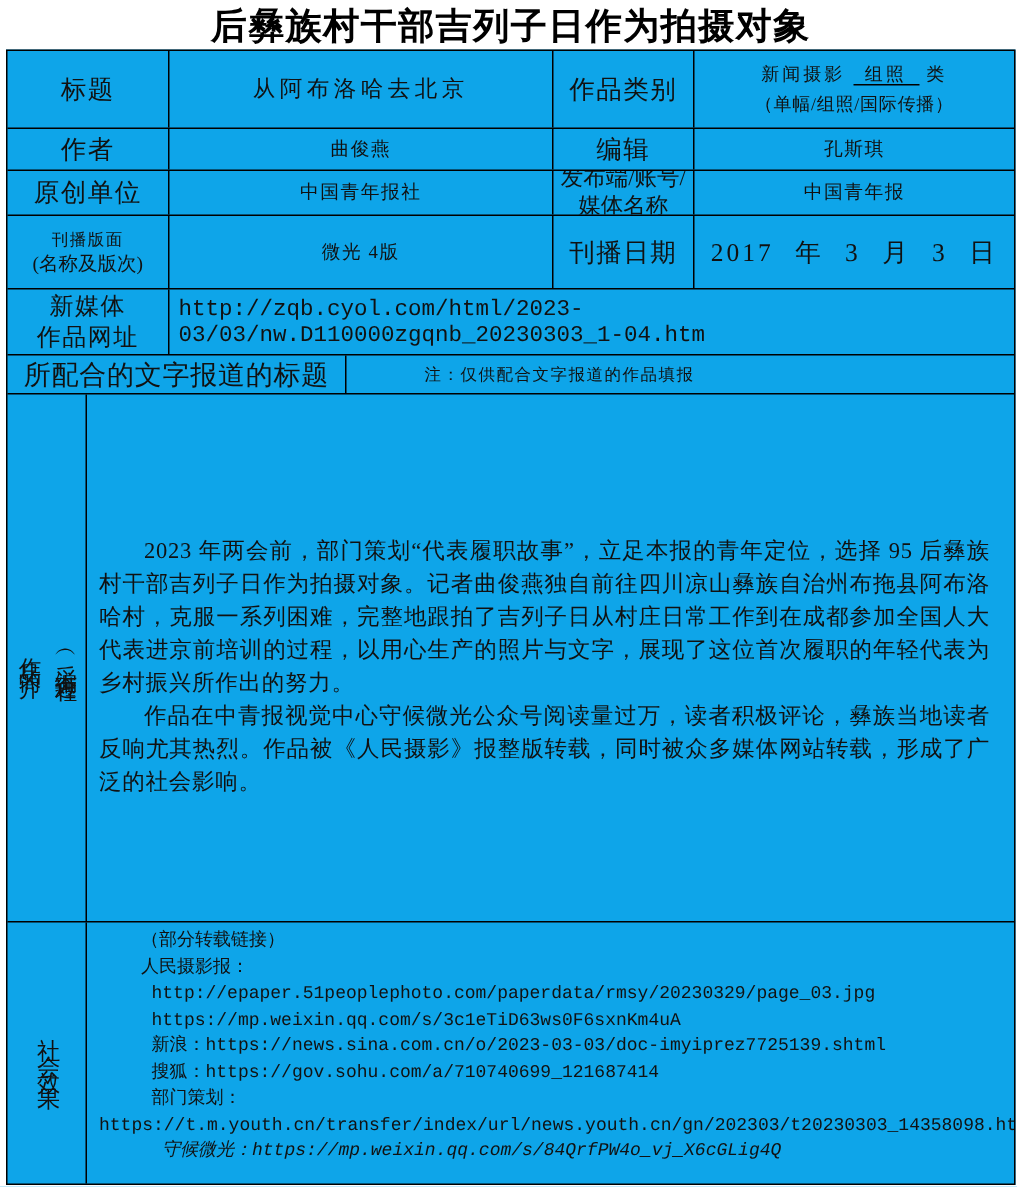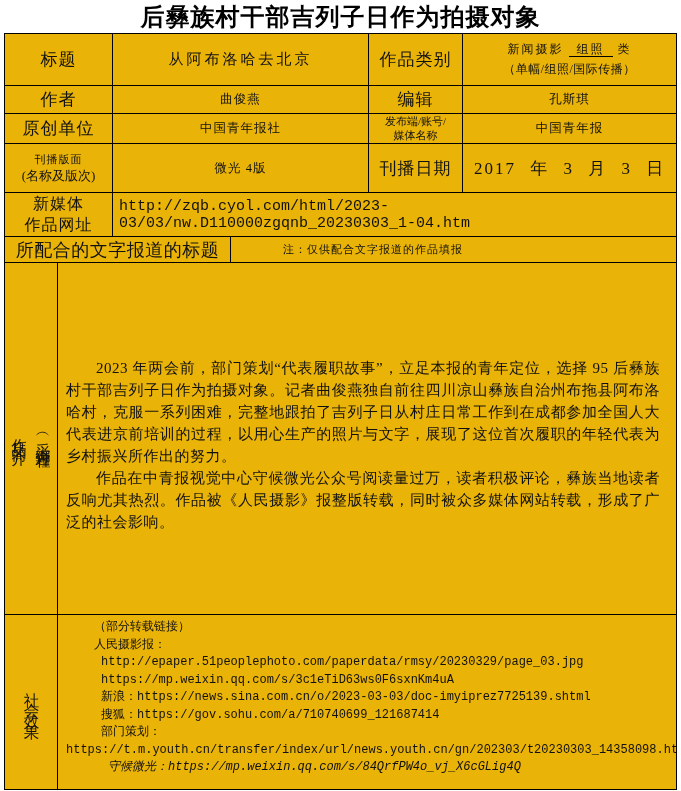--- a/index.html
+++ b/index.html
@@ -7,36 +7,36 @@
     width:681px; height:791px;
     font-family:"Liberation Serif","DejaVu Serif",serif;
     color:#111; position:relative; overflow:hidden;
   }
   .doc-title {
     height:33px; display:flex; align-items:center; justify-content:center;
     font-size:24px; font-weight:bold; letter-spacing:1px; color:#000;
   }
   .tbl {
     position:absolute; left:4px; top:33px; width:671px;
-    border:1px solid #000; background:#eab308;
+    border:1px solid #000; background:#0ea5e9;
   }
   .row { display:flex; border-bottom:1px solid #000; }
   .row:last-child { border-bottom:none; }
   .cell {
     border-right:1px solid #000; display:flex; flex-direction:column;
     align-items:center; justify-content:center; overflow:hidden; box-sizing:border-box;
   }
   .cell:last-child { border-right:none; }
   .c1 { width:108px; flex:none; }
   .c2 { width:256px; flex:none; }
   .c3 { width:94px;  flex:none; }
   .c4 { flex:1; }
   .pre { white-space:pre-line; text-align:center; }
   .lab  { font-size:17px; letter-spacing:1px; }
-  .lab-sm { font-size:11px; line-height:1.25; }
+  .lab-sm { font-size:15px; line-height:1.25; }
   .val  { font-size:12.5px; letter-spacing:1px; }
   .val-kaiti { font-size:15px; letter-spacing:3px; }
   .mono { font-family:"Liberation Mono","DejaVu Sans Mono",monospace; }
   
   .r1 { height:51px; } .r2 { height:27px; } .r3 { height:29px; }
   .r4 { height:48px; } .r5 { height:43px; } .r6 { height:25px; }
   .r7 { height:351px; } .r8 { height:174px; }
   
   .cat-line1 { font-size:12px; letter-spacing:2px; }
   .cat-underline { border-bottom:1px solid #000; padding:0 8px; }

